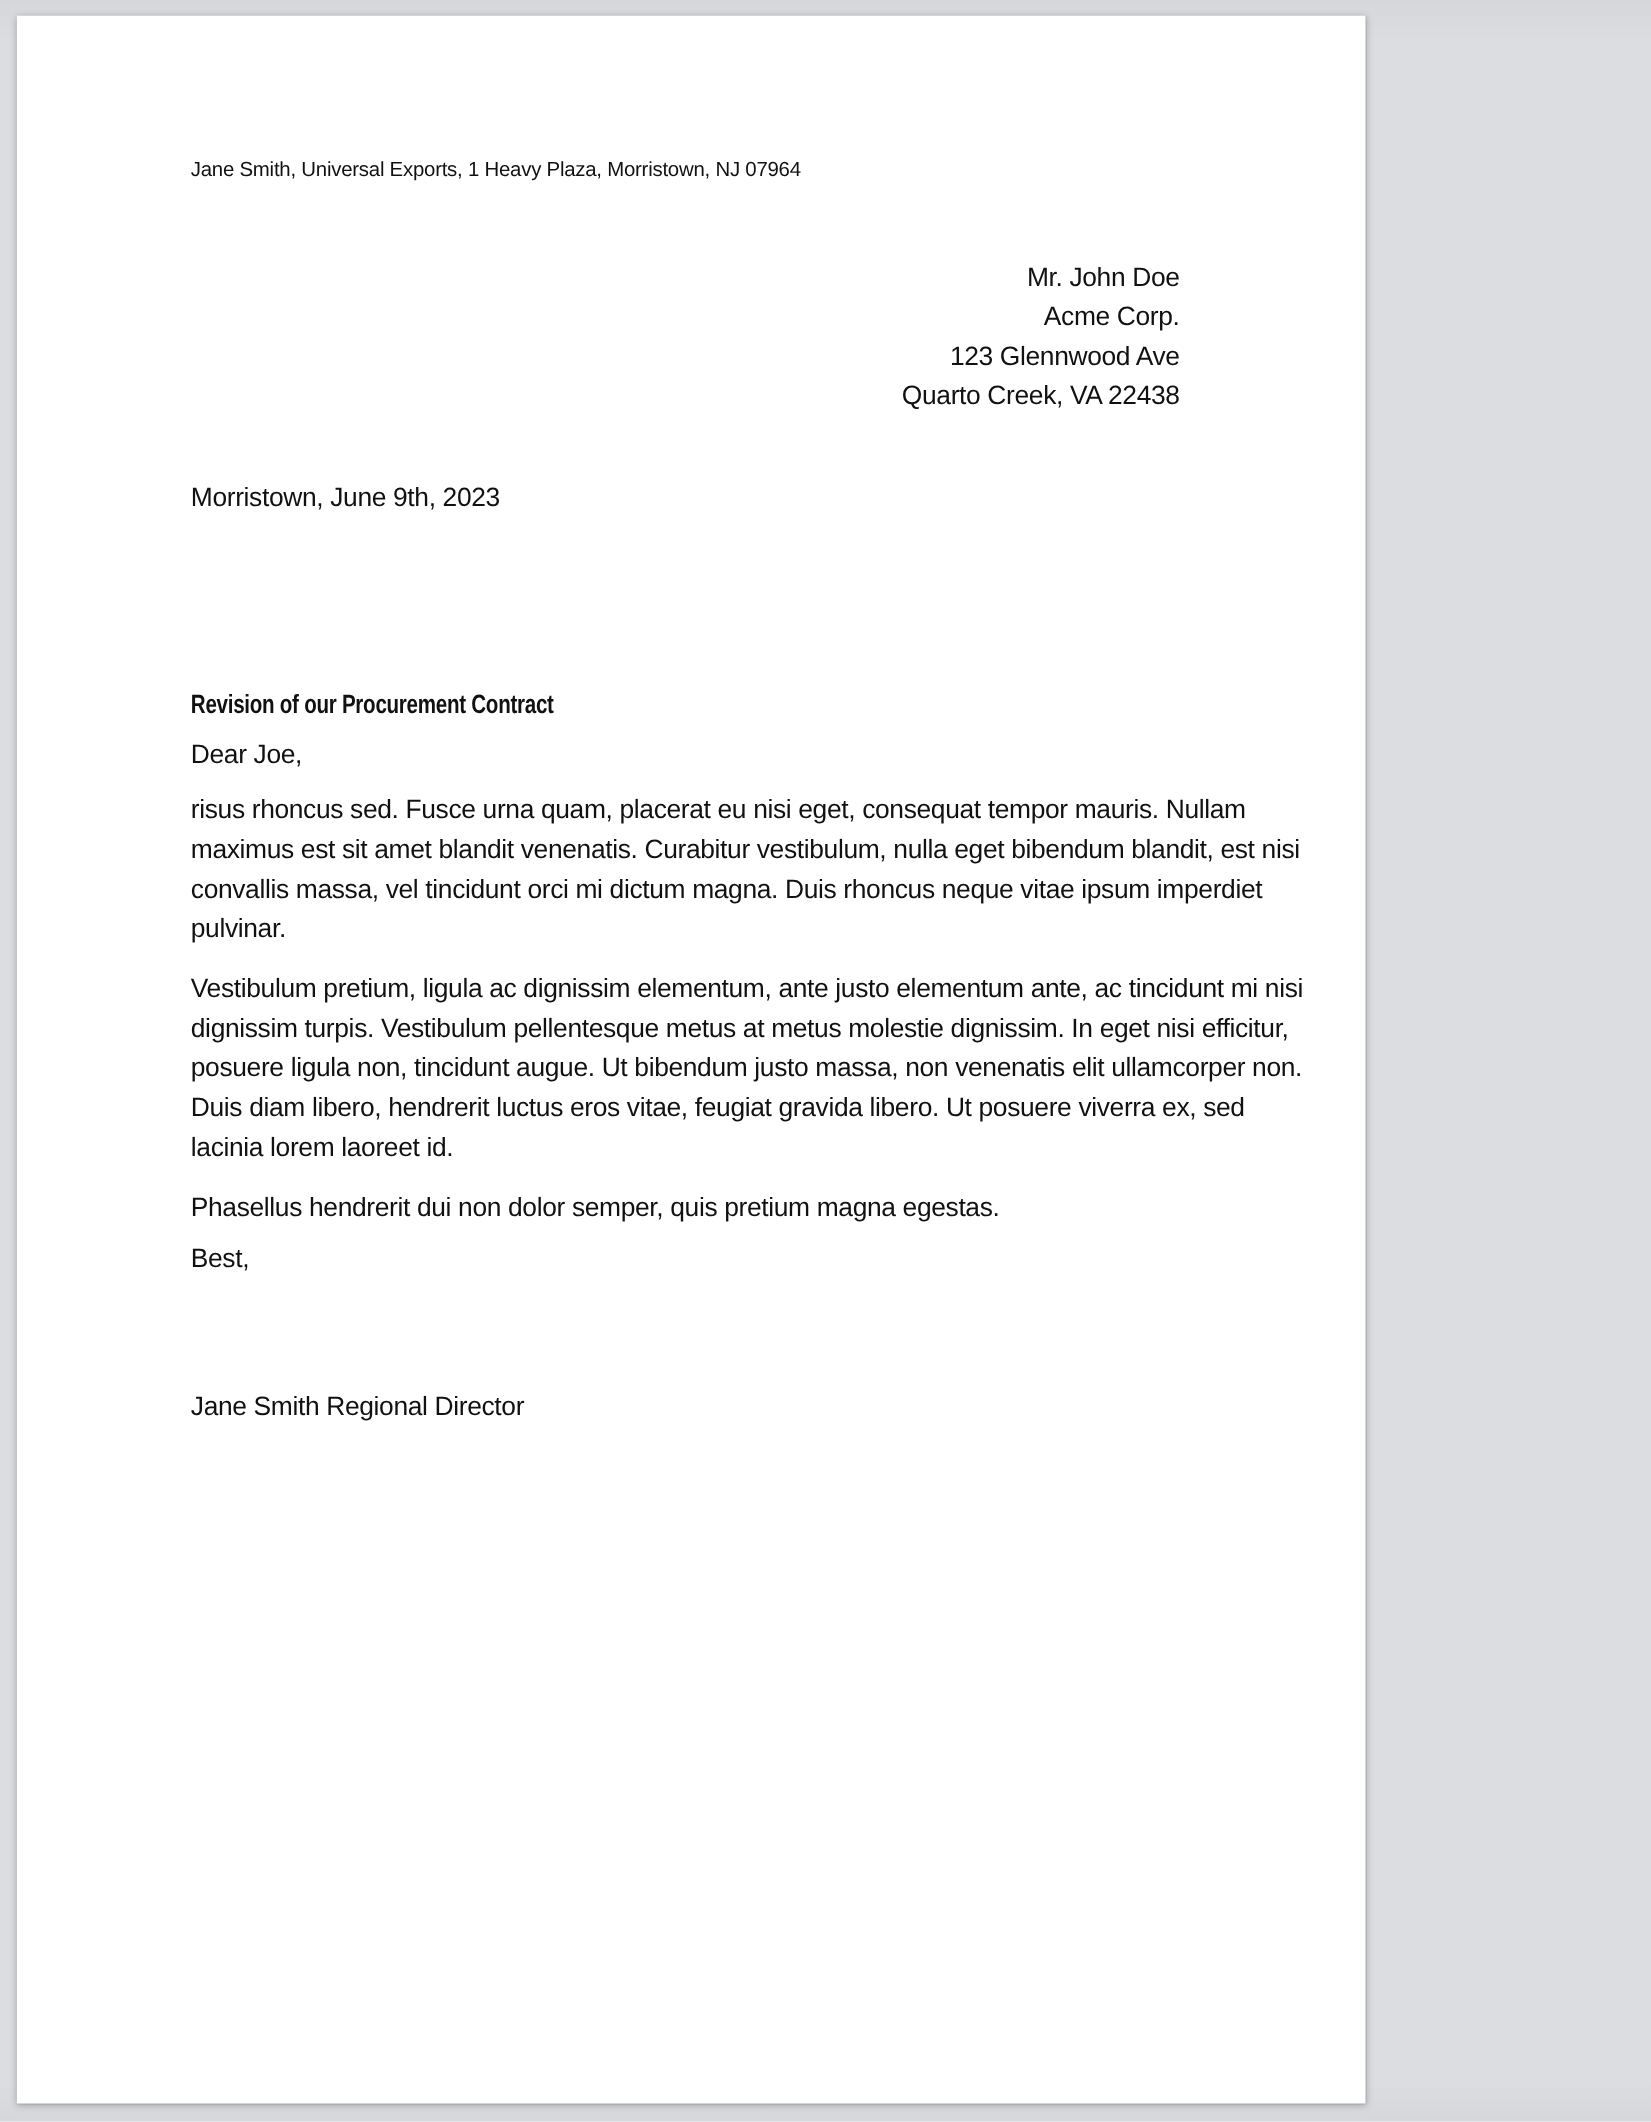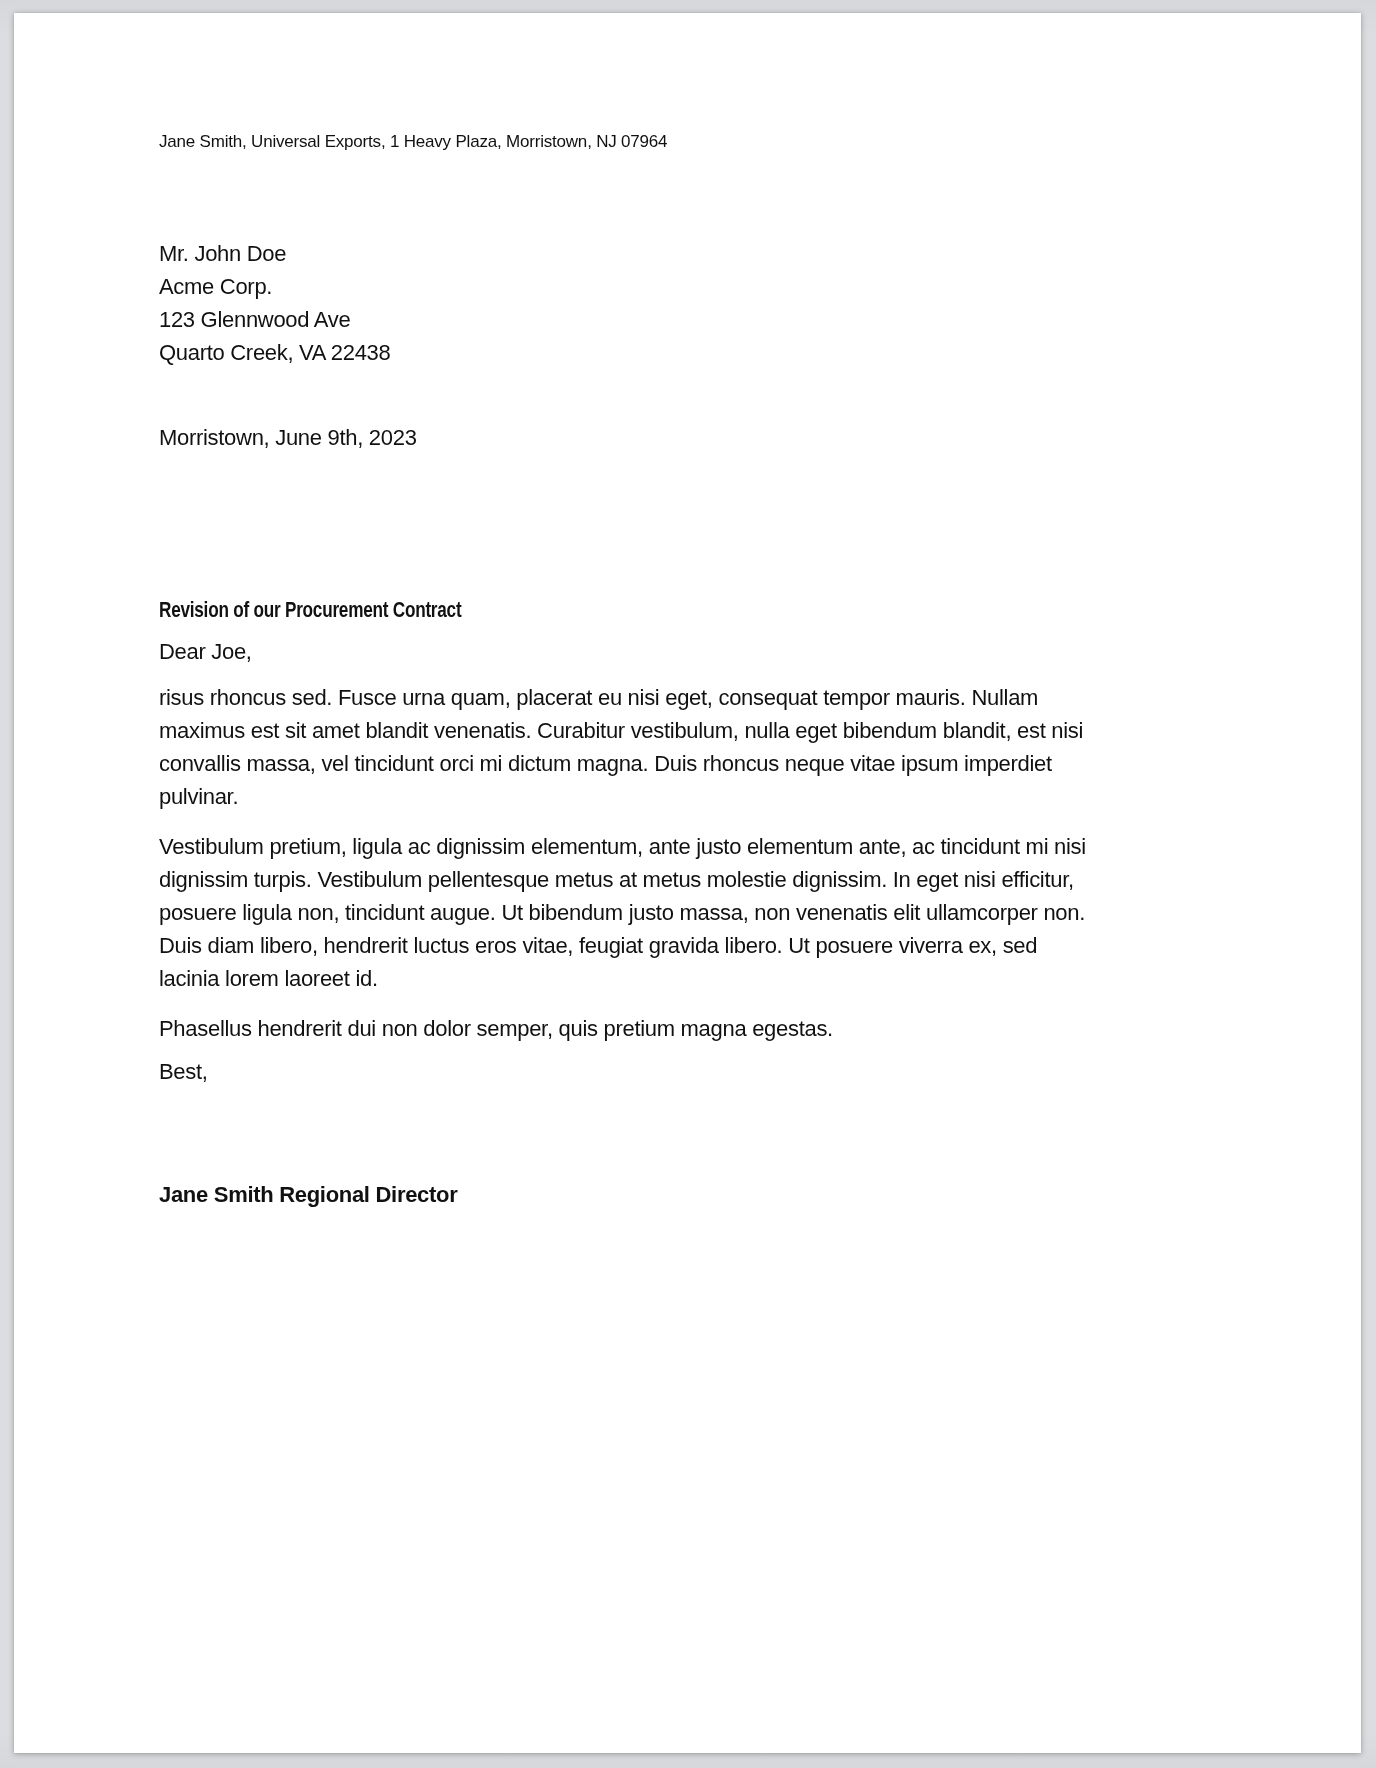--- a/index.html
+++ b/index.html
@@ -8,61 +8,61 @@
     font-family: "Liberation Sans", "DejaVu Sans", sans-serif;
   }
   body {
     position: relative;
     background: linear-gradient(180deg, #d6d7da 0%, #dcdde0 2%, #dcdde0 98%, #d6d7da 100%);
     overflow: hidden;
   }
   .page {
     position: absolute;
     left: 14px; top: 13px;
-    width: 1347px; height: 1740px;
+    width: 1124px; height: 1740px;
     background: #ffffff;
     box-shadow: 0 1px 6px rgba(0,0,0,0.28), 0 0 1px rgba(0,0,0,0.22);
     overflow: hidden;
   }
   .content {
     position: absolute;
     top: 0; left: 0; right: 0; bottom: 0;
     padding: 118px 155px 0 145px;
     color: #111111;
     font-size: 22px;
     line-height: 33px;
     letter-spacing: -0.3px;
   }
   .sender-line {
     font-size: 17px;
     line-height: 22px;
     letter-spacing: -0.2px;
     white-space: nowrap;
   }
-  .recipient { margin-top: 84px; }
+  .recipient { margin-top: 61px; text-align: right; }
   .date-row {
     margin-top: 52px;
     text-align: left;
   }
   .subject-line {
     margin-top: 139px;
     font-weight: bold;
   }
   .subject-line .squeeze {
     display: inline-block;
     transform: scaleX(0.78);
     transform-origin: 0 50%;
     letter-spacing: -0.3px;
     white-space: nowrap;
   }
   .salutation { margin-top: 9px; }
   .paragraph { margin-top: 13px; }
   .paragraph + .paragraph { margin-top: 17px; }
   .closing { margin-top: 10px; }
-  .signature { margin-top: 90px; font-weight: bold; }
+  .signature { margin-top: 90px; }
   .line { white-space: nowrap; }
 </style>
 </head>
 <body>
 
 <div class="page">
   <div class="content">
 
     <div class="sender-line">Jane Smith, Universal Exports, 1 Heavy Plaza, Morristown, NJ 07964</div>
 

